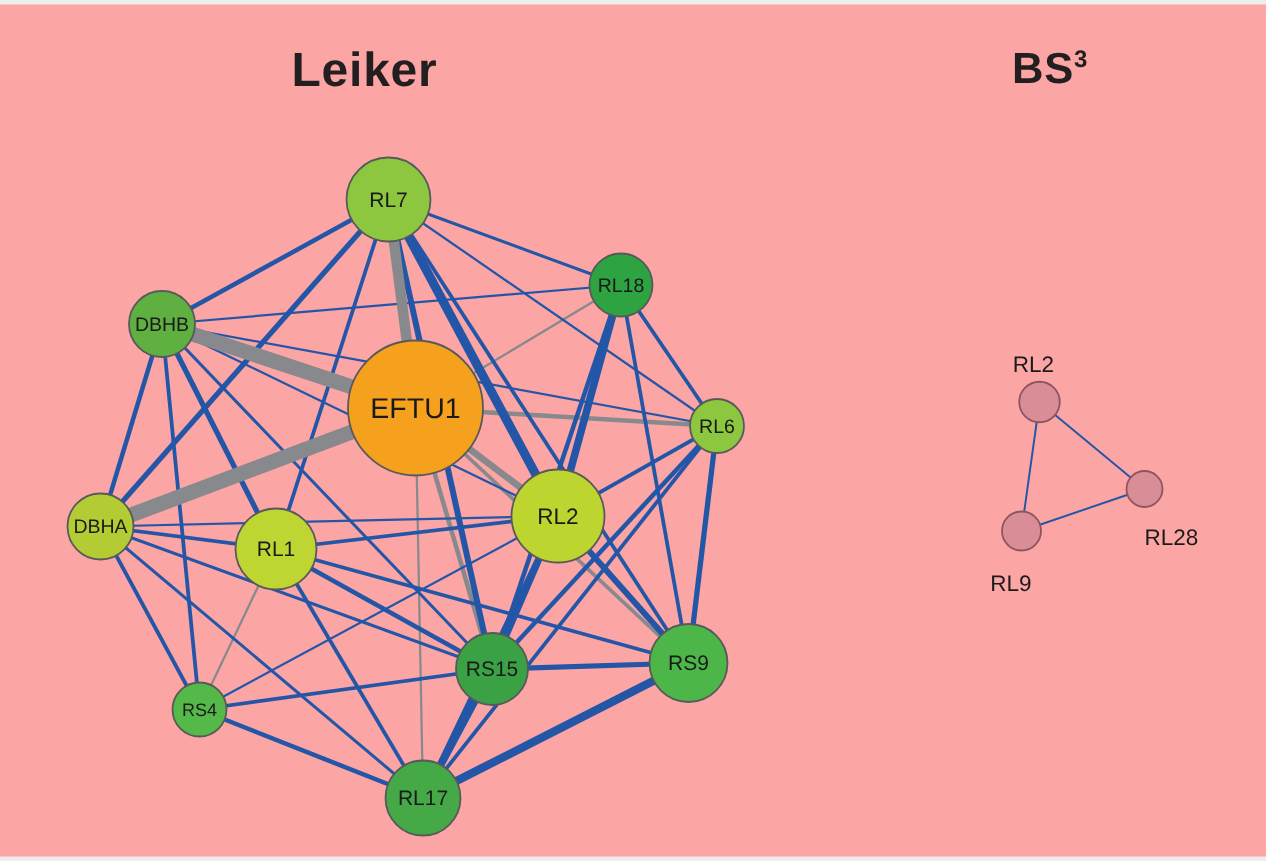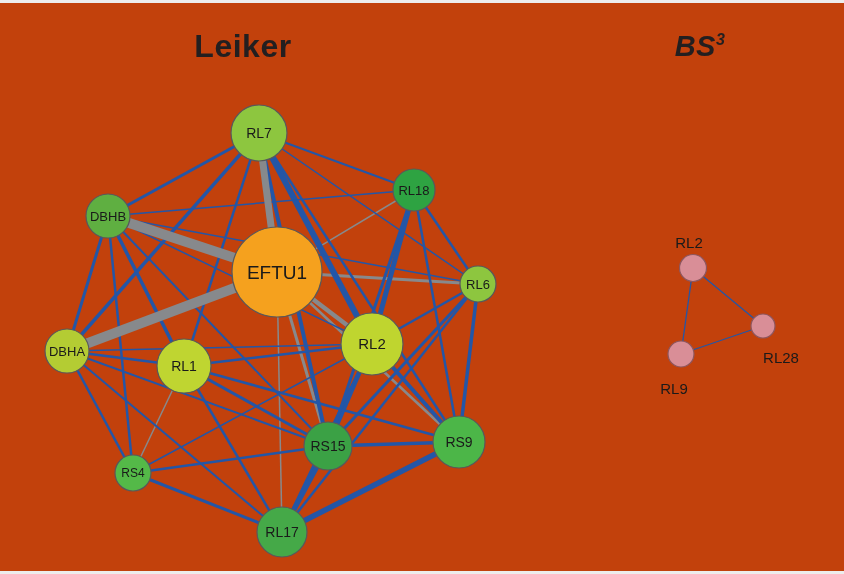--- a/index.html
+++ b/index.html
@@ -8,41 +8,41 @@
     width: 844px;
     height: 574px;
     background: #ffffff;
     overflow: hidden;
     font-family: "Liberation Sans", sans-serif;
   }
   .figure {
     position: relative;
     width: 844px;
     height: 574px;
-    background: #c2410c;
+    background: #fca5a5;
   }
   .edge-strip {
     position: absolute;
     left: 0;
     width: 844px;
     height: 3px;
     background: #ededed;
   }
   .edge-strip.top { top: 0; }
   .edge-strip.bottom { bottom: 0; }
   .panel-title {
     position: absolute;
     transform: translateX(-50%);
     font-weight: 700;
     color: #231f20;
     letter-spacing: 0.5px;
     white-space: nowrap;
   }
   .panel-title.left { left: 243px; top: 28px; font-size: 32px; }
-  .panel-title.right { left: 700px; top: 30px; font-size: 29px; font-style: italic; }
+  .panel-title.right { left: 700px; top: 30px; font-size: 29px; }
   .panel-title sup {
     font-size: 16px;
     vertical-align: super;
     line-height: 0;
   }
   svg { position: absolute; left: 0; top: 0; }
   text.node-label {
     fill: #1a1a1a;
     text-anchor: middle;
     pointer-events: none;

